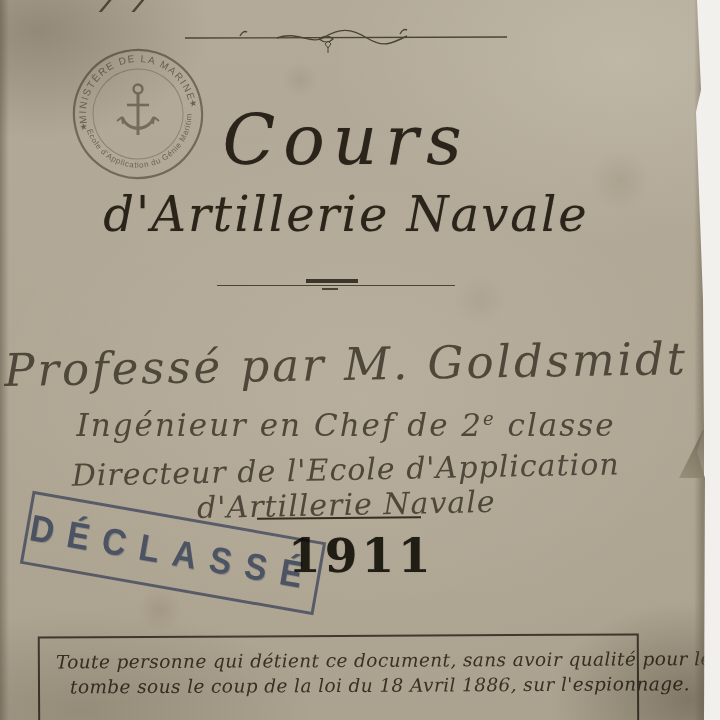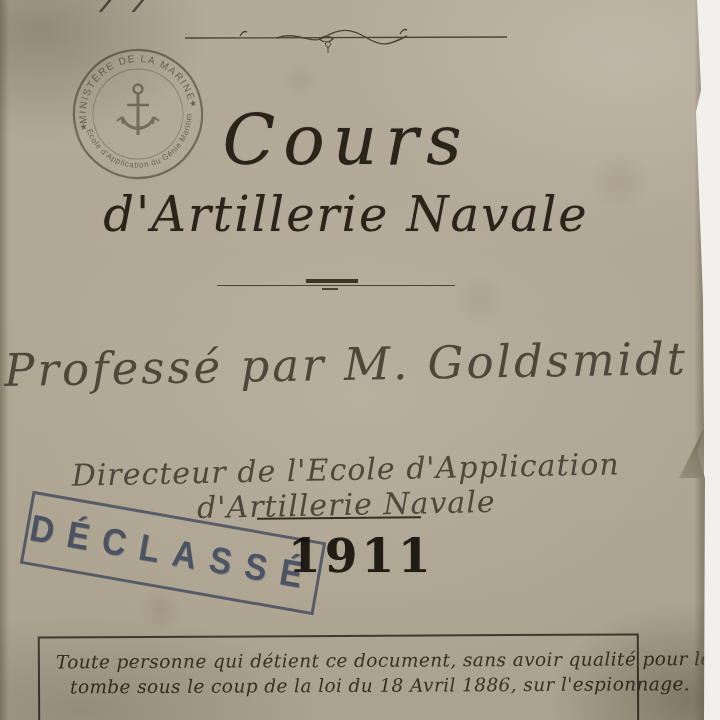--- a/index.html
+++ b/index.html
@@ -143,20 +143,21 @@
   <div class="center-col ink script title2">d'Artillerie Navale</div>
 
   <div class="divider">
     <div class="bar"></div>
     <div class="line"></div>
     <div class="dash"></div>
   </div>
 
   <div class="center-col script professed">Professé par M. Goldsmidt</div>
 
+  <div class="center-col script rank"><span>Ingénieur en Chef de 2</span><sup>e</sup><span> classe</span></div>
 
   <div class="center-col script director">Directeur de l'Ecole d'Application d'Artillerie Navale</div>
 
   <div class="year-rule"></div>
 
   <div class="declass">
     <span class="txt">DÉCLASSÉ</span>
   </div>
 
   <div class="year">1911</div>

